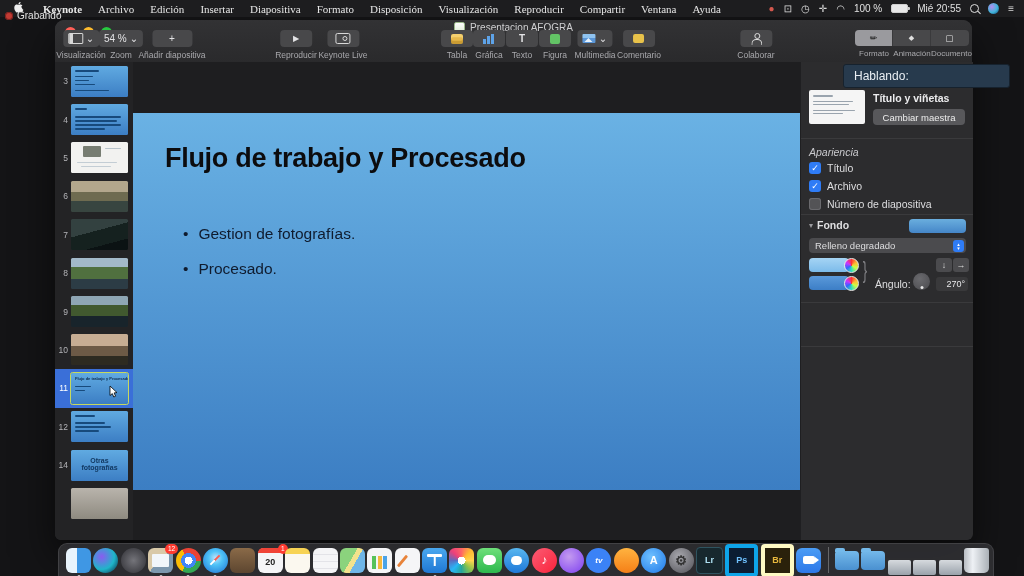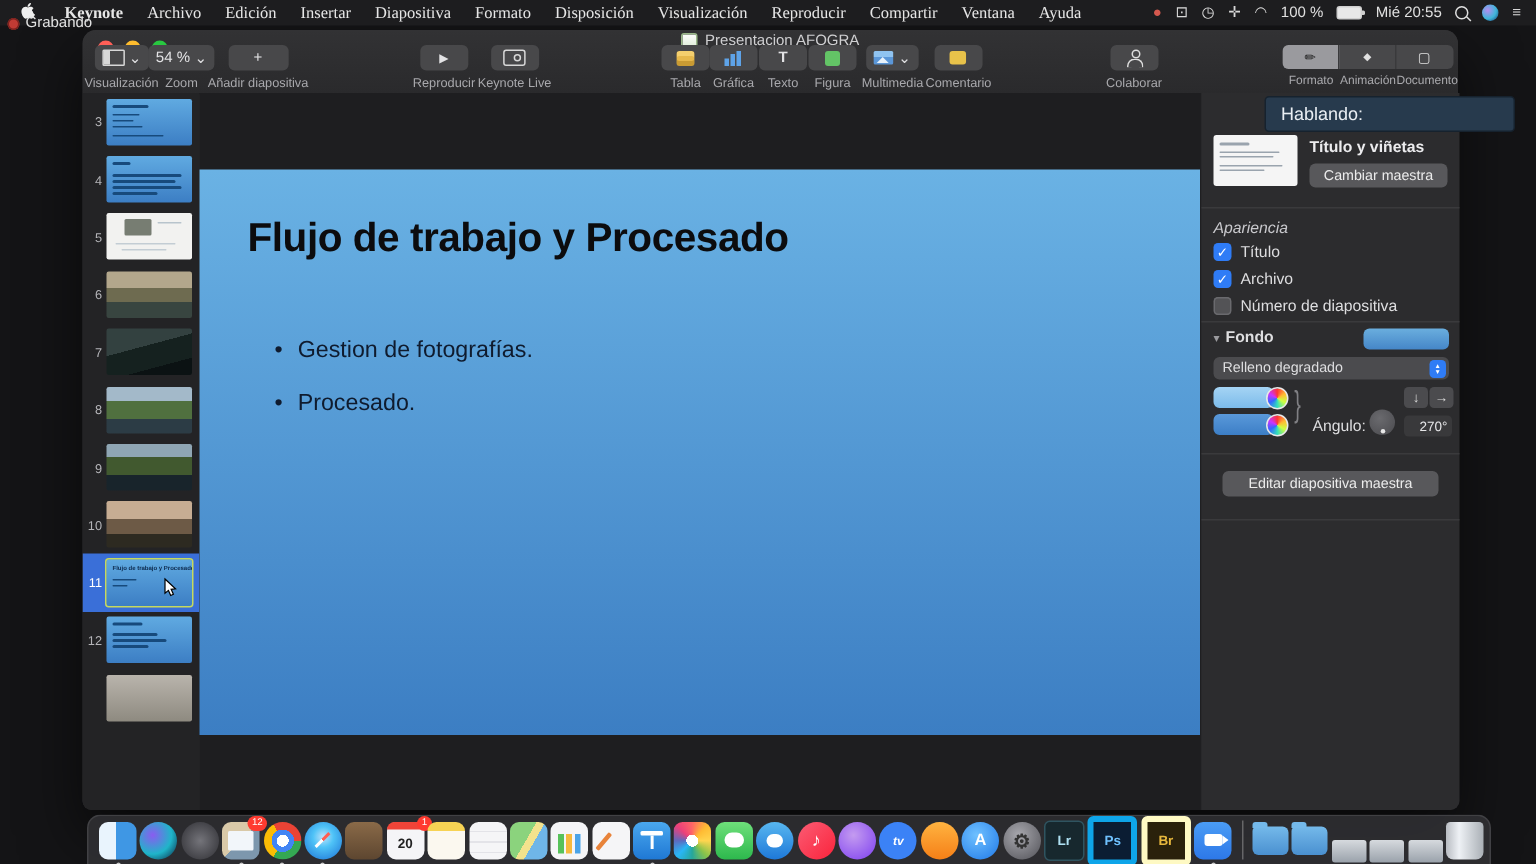--- a/index.html
+++ b/index.html
@@ -348,20 +348,26 @@
       <div class="srow">
         <span class="n">12</span>
         <span class="thumb t-blue">
             <i class="bar" style="left:4px;top:4px;width:20px"></i>
             <i class="bar" style="left:4px;top:11px;width:30px;height:1.5px"></i>
             <i class="bar" style="left:4px;top:15px;width:36px;height:1.5px"></i>
             <i class="bar" style="left:4px;top:19px;width:24px;height:1.5px"></i>
           </span>
       </div>
       <div class="srow">
+        <span class="n">14</span>
+        <span class="thumb t-blue">
+            <span class="bigtxt" style="padding:0 8px">Otras fotografías</span>
+          </span>
+      </div>
+      <div class="srow">
         <span class="n"></span>
         <span class="thumb" style="background:linear-gradient(180deg,#b9b4ac,#8e8a80)"></span>
       </div>
     </div>
 
     <div class="canvas">
       <div class="slide">
         <h1>Flujo de trabajo y Procesado</h1>
         <div class="bullets">
           <div class="b">
@@ -426,21 +432,20 @@
       <span class="knob"></span>
       <span class="gbtn" style="left:135px">
           <span>↓</span>
         </span>
       <span class="gbtn" style="left:152px">
           <span>→</span>
         </span>
       <span class="angval">270°</span>
       <span class="pdiv" style="top:240px"></span>
 
-      <span class="btn editbtn">Editar diapositiva maestra</span>
       <span class="pdiv" style="top:284px"></span>
     </div>
   </div>
 
   <div class="tooltip">
     <span>Hablando:</span>
   </div>
 
   <div class="dock">
     <span class="dk run" style="background:linear-gradient(90deg,#e9f4fd 0 46%,#3f97e4 46%)"></span>

